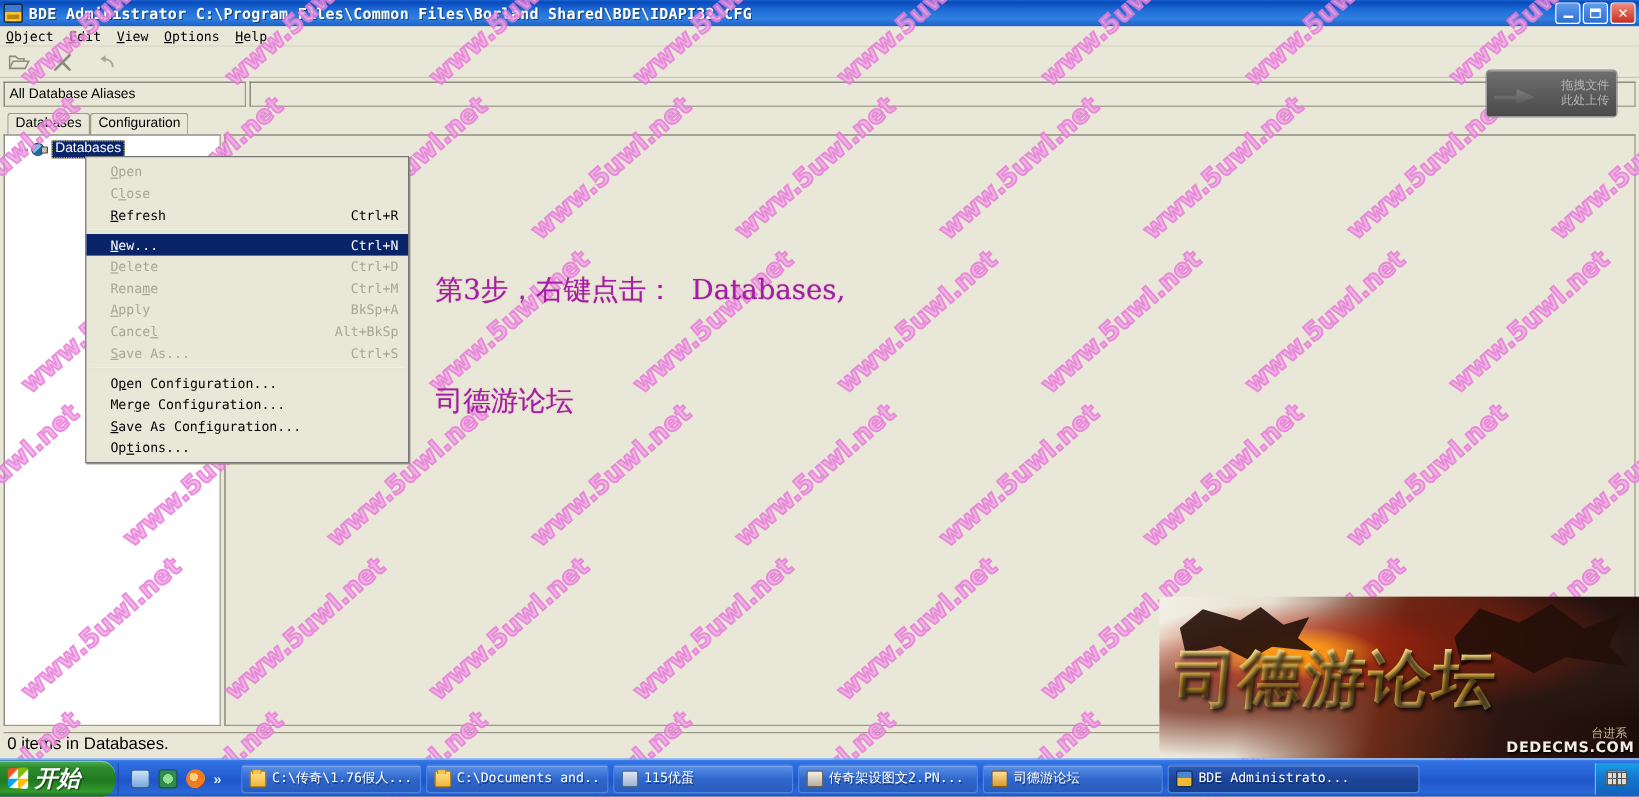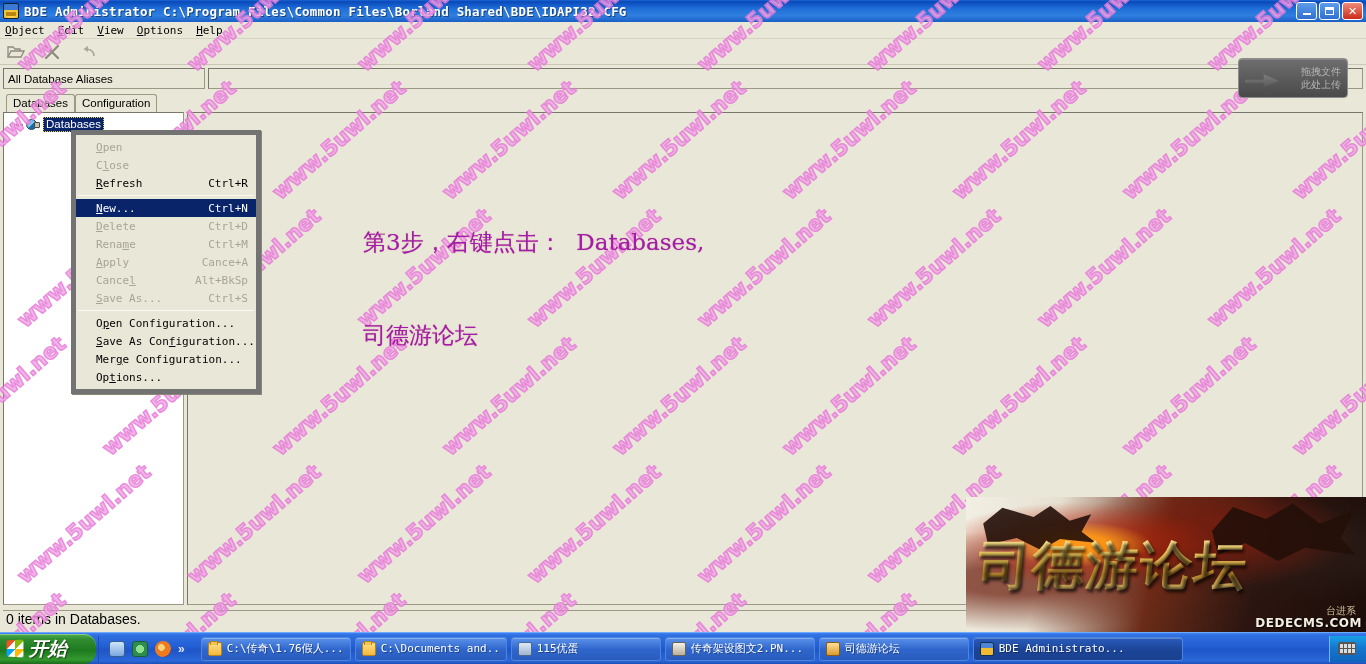--- a/index.html
+++ b/index.html
@@ -152,23 +152,23 @@
   #status-bar{
     position:absolute; left:3px; right:3px; bottom:5px; height:17px;
     background:#e9e7d8;
     border-top:1px solid #9b9884;
     display:flex;align-items:center;
   }
   #status-text{ font-size:14px;color:#000;padding-left:3px; }
 
   
   #context-menu{
-    position:absolute; left:71px; top:130px; width:190px;
+    position:absolute; left:71px; top:130px; width:270px;
     background:#e9e7d8;
-    border:5px solid #737373;
+    border:1px solid #737373;
     box-shadow:1px 1px 0 #8a8776;
     z-index:30;
     padding:3px 0;
   }
   .cm-item{
     height:18px; display:flex;align-items:center;
     padding:0 8px 0 20px;
     font-family:"DejaVu Sans Mono","Liberation Mono",monospace;
     font-size:11px; color:#000; cursor:default; white-space:nowrap;
   }
@@ -423,39 +423,39 @@
   <div class="cm-item disabled">
       <span class="lbl"><span class="u">D</span>elete</span>
       <span class="sc">Ctrl+D</span>
     </div>
   <div class="cm-item disabled">
       <span class="lbl">Rena<span class="u">m</span>e</span>
       <span class="sc">Ctrl+M</span>
     </div>
   <div class="cm-item disabled">
       <span class="lbl"><span class="u">A</span>pply</span>
-      <span class="sc">Cance+A</span>
+      <span class="sc">BkSp+A</span>
     </div>
   <div class="cm-item disabled">
       <span class="lbl">Cance<span class="u">l</span></span>
       <span class="sc">Alt+BkSp</span>
     </div>
   <div class="cm-item disabled">
       <span class="lbl"><span class="u">S</span>ave As...</span>
       <span class="sc">Ctrl+S</span>
     </div>
   <div class="cm-sep"></div>
   <div class="cm-item">
       <span class="lbl">O<span class="u">p</span>en Configuration...</span>
     </div>
   <div class="cm-item">
+      <span class="lbl">Mer<span class="u">g</span>e Configuration...</span>
+    </div>
+  <div class="cm-item">
       <span class="lbl"><span class="u">S</span>ave As Con<span class="u">f</span>iguration...</span>
-    </div>
-  <div class="cm-item">
-      <span class="lbl">Mer<span class="u">g</span>e Configuration...</span>
     </div>
   <div class="cm-item">
       <span class="lbl">Op<span class="u">t</span>ions...</span>
     </div>
 </div>
 
 <div id="annotation">
   <div>第3步，右键点击：  Databases,</div>
   <div>司德游论坛</div>
 </div>

